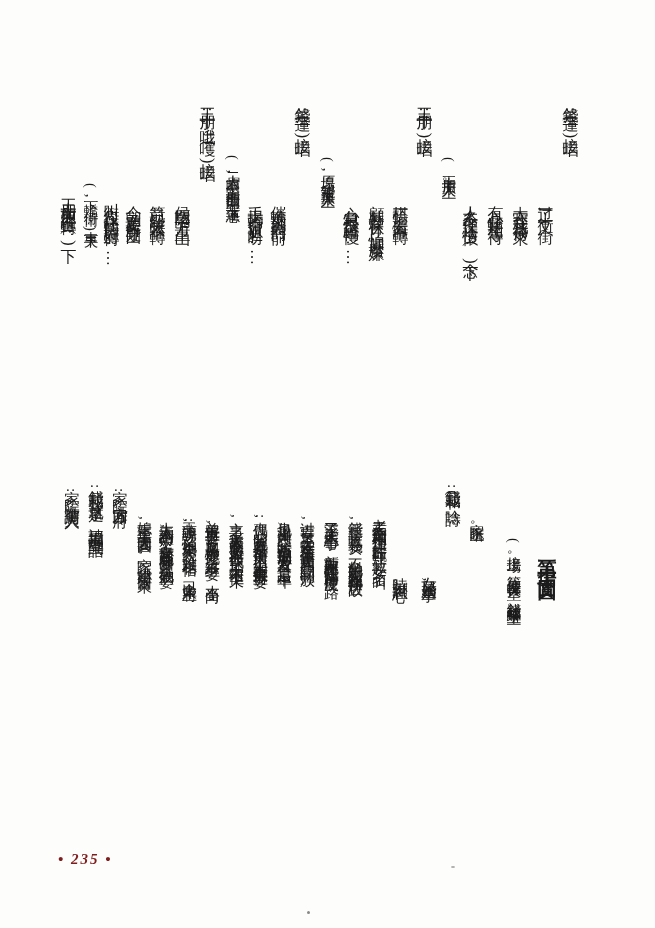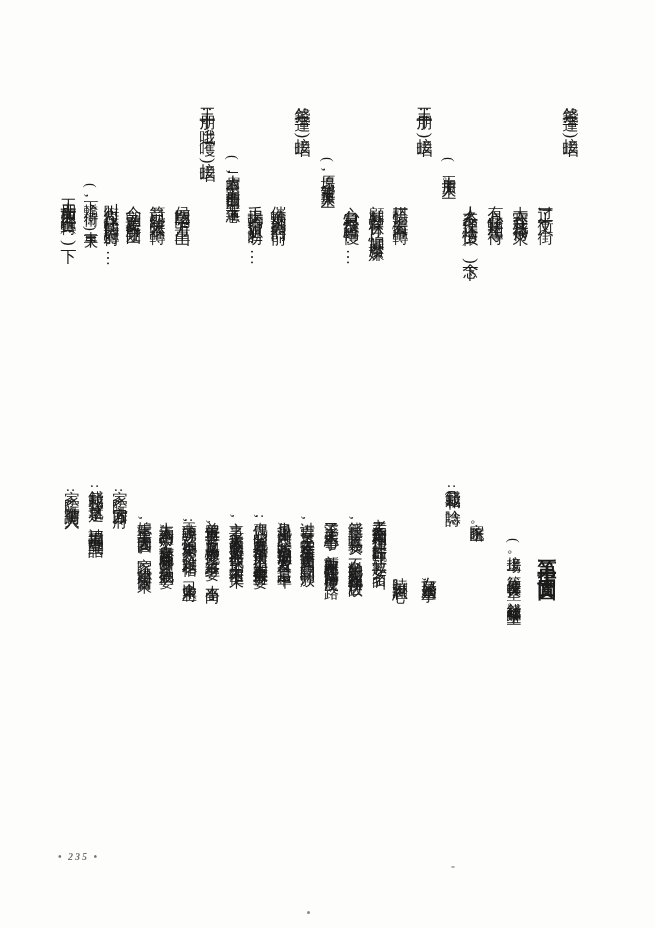--- a/index.html
+++ b/index.html
@@ -27,25 +27,25 @@
   
   #bottom-block .col { font-size:15px; letter-spacing:2px; }
   #bottom-block .t-title { font-size:19px; font-weight:bold; letter-spacing:3px; }
   #bottom-block .t-speaker { font-size:15.5px; letter-spacing:2px; }
   #bottom-block .t-verse { font-size:15.5px; letter-spacing:2.5px; }
   #bottom-block .t-stage, #bottom-block .t-stage-cont { font-size:14.5px; letter-spacing:1.5px; }
 
   .page-number {
     position:absolute;
     left:58px; top:851px;
-    font-size:10px;
+    font-size:15px;
     font-weight:bold;
     font-style:italic;
     letter-spacing:2px;
-    color:#737373;
+    color:#7f1d1d;
   }
   .speck {
     position:absolute;
     background:#4a4a4a;
     border-radius:50%;
     opacity:0.65;
   }
   .speck-1 { left:307px; top:911px; width:3px; height:3px; }
   .speck-2 { left:451px; top:866px; width:4px; height:2px; opacity:0.45; }
 </style>

